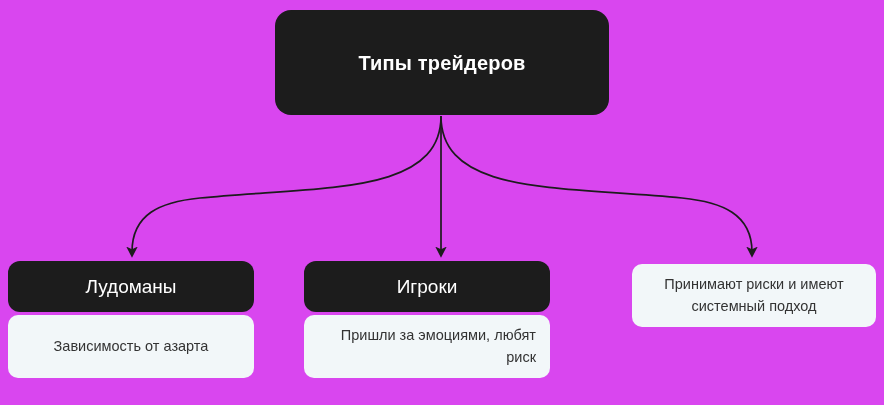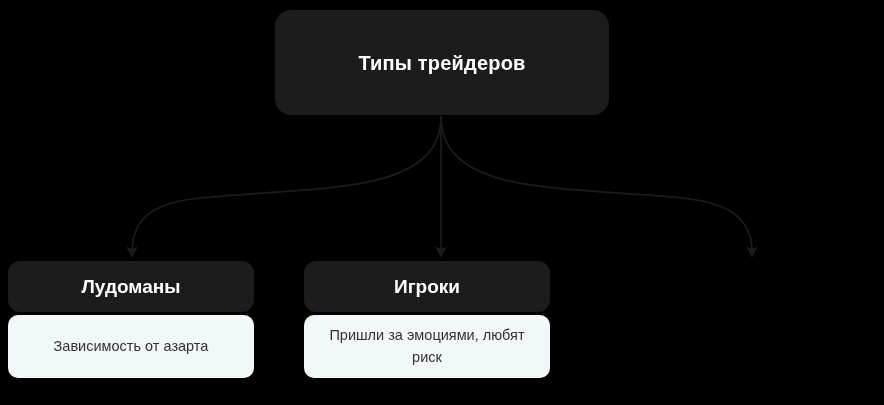--- a/index.html
+++ b/index.html
@@ -9,21 +9,21 @@
     background: #ffffff;
   }
   body {
     font-family: "Liberation Sans", "DejaVu Sans", sans-serif;
   }
 
   #diagram-canvas {
     position: relative;
     width: 884px;
     height: 405px;
-    background: #000000;
+    background: #d946ef;
     overflow: hidden;
   }
 
   
   #connector-layer {
     position: absolute;
     left: 0;
     top: 0;
     width: 884px;
     height: 405px;
@@ -65,21 +65,21 @@
     height: 51px;
     display: flex;
     align-items: center;
     justify-content: center;
     box-sizing: border-box;
     padding: 0 8px;
   }
   .child-header-label {
     color: #ffffff;
     font-size: 19px;
-    font-weight: bold;
+    font-weight: normal;
     text-align: center;
     line-height: 1.15;
   }
   .child-body {
     margin-top: 3px;
     background: #f2f7f9;
     border-radius: 10px;
     min-height: 63px;
     display: flex;
     align-items: center;
@@ -93,21 +93,21 @@
     text-align: center;
     line-height: 1.45;
   }
 
   
   #card-ludomany       { left: 8px;   width: 246px; }
   #card-igroki         { left: 304px; width: 246px; }
   #card-professionaly  { left: 632px; width: 244px; }
 
   #card-ludomany .child-body       { padding-left: 10px; padding-right: 10px; }
-  #card-igroki .child-body-label   { text-align: center; }
+  #card-igroki .child-body-label   { text-align: right; }
 </style>
 </head>
 <body>
 
 <div id="diagram-canvas">
 
   <svg id="connector-layer" viewBox="0 0 884 405" width="884" height="405" xmlns="http://www.w3.org/2000/svg">
     <defs>
       <marker id="arrowhead" markerWidth="8" markerHeight="8" refX="3.2" refY="4" orient="auto" markerUnits="strokeWidth">
         <path d="M0,0.6 L6.6,4 L0,7.4 L1.6,4 Z" fill="#1c1c1c"></path>
@@ -137,15 +137,18 @@
   <div id="card-igroki" class="child-card">
     <div class="child-header">
       <span class="child-header-label">Игроки</span>
     </div>
     <div class="child-body">
       <span class="child-body-label">Пришли за эмоциями, любят риск</span>
     </div>
   </div>
 
   <div id="card-professionaly" class="child-card">
+    <div class="child-body">
+      <span class="child-body-label">Принимают риски и имеют системный подход</span>
+    </div>
   </div>
 
 </div>
 
 </body></html>

